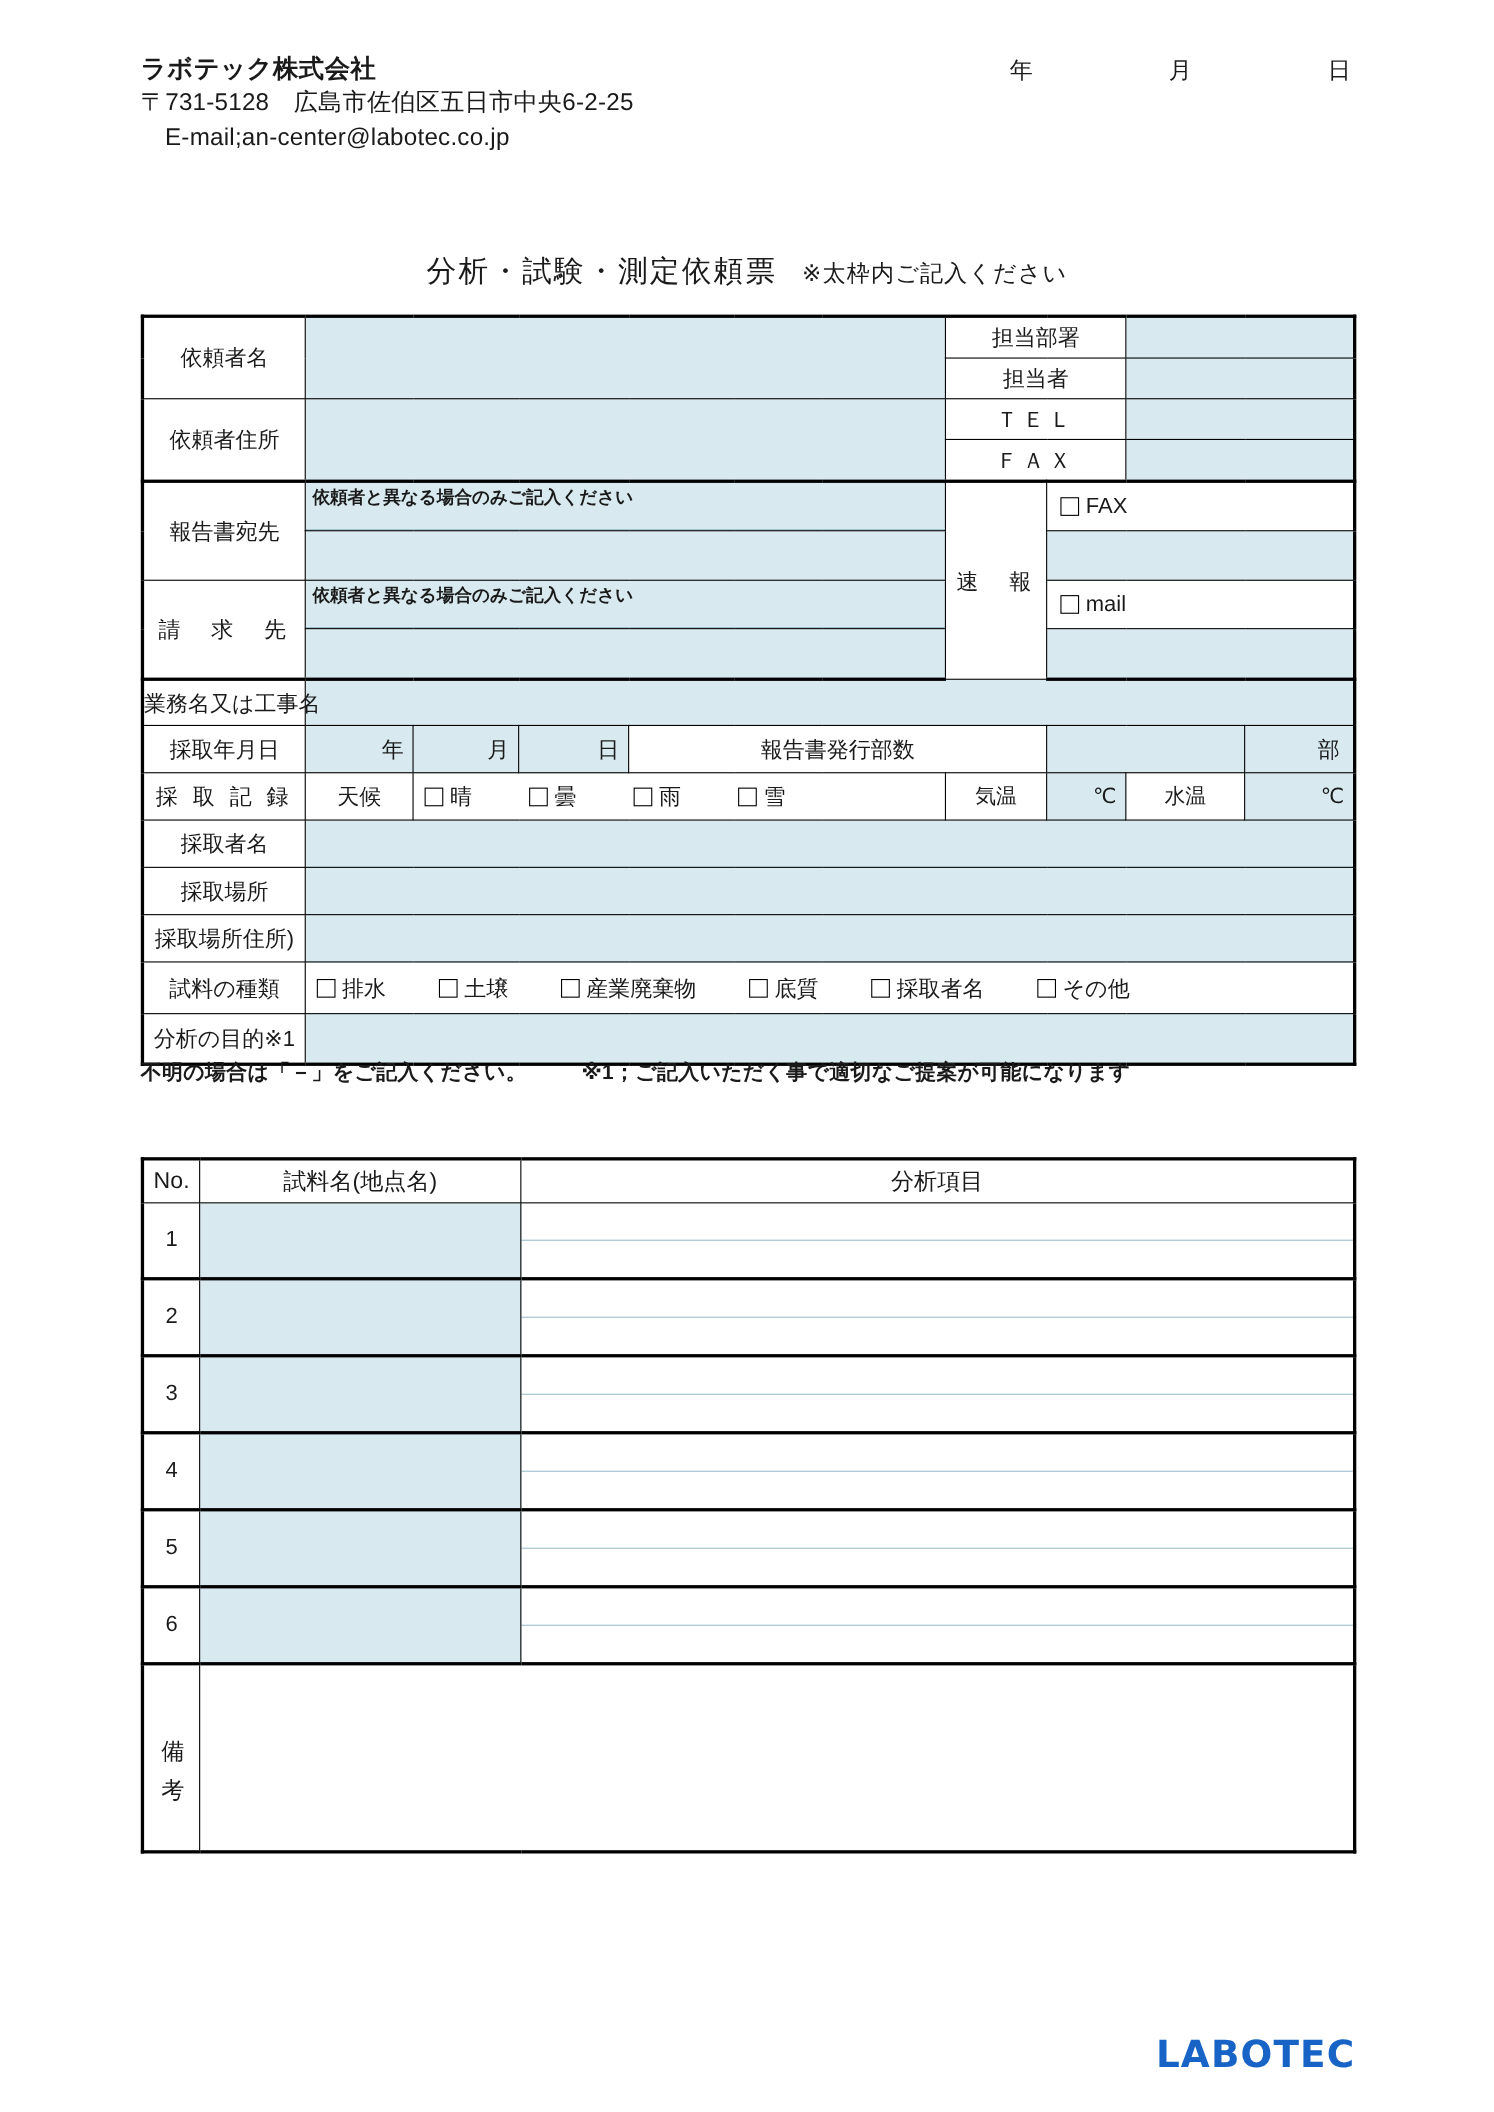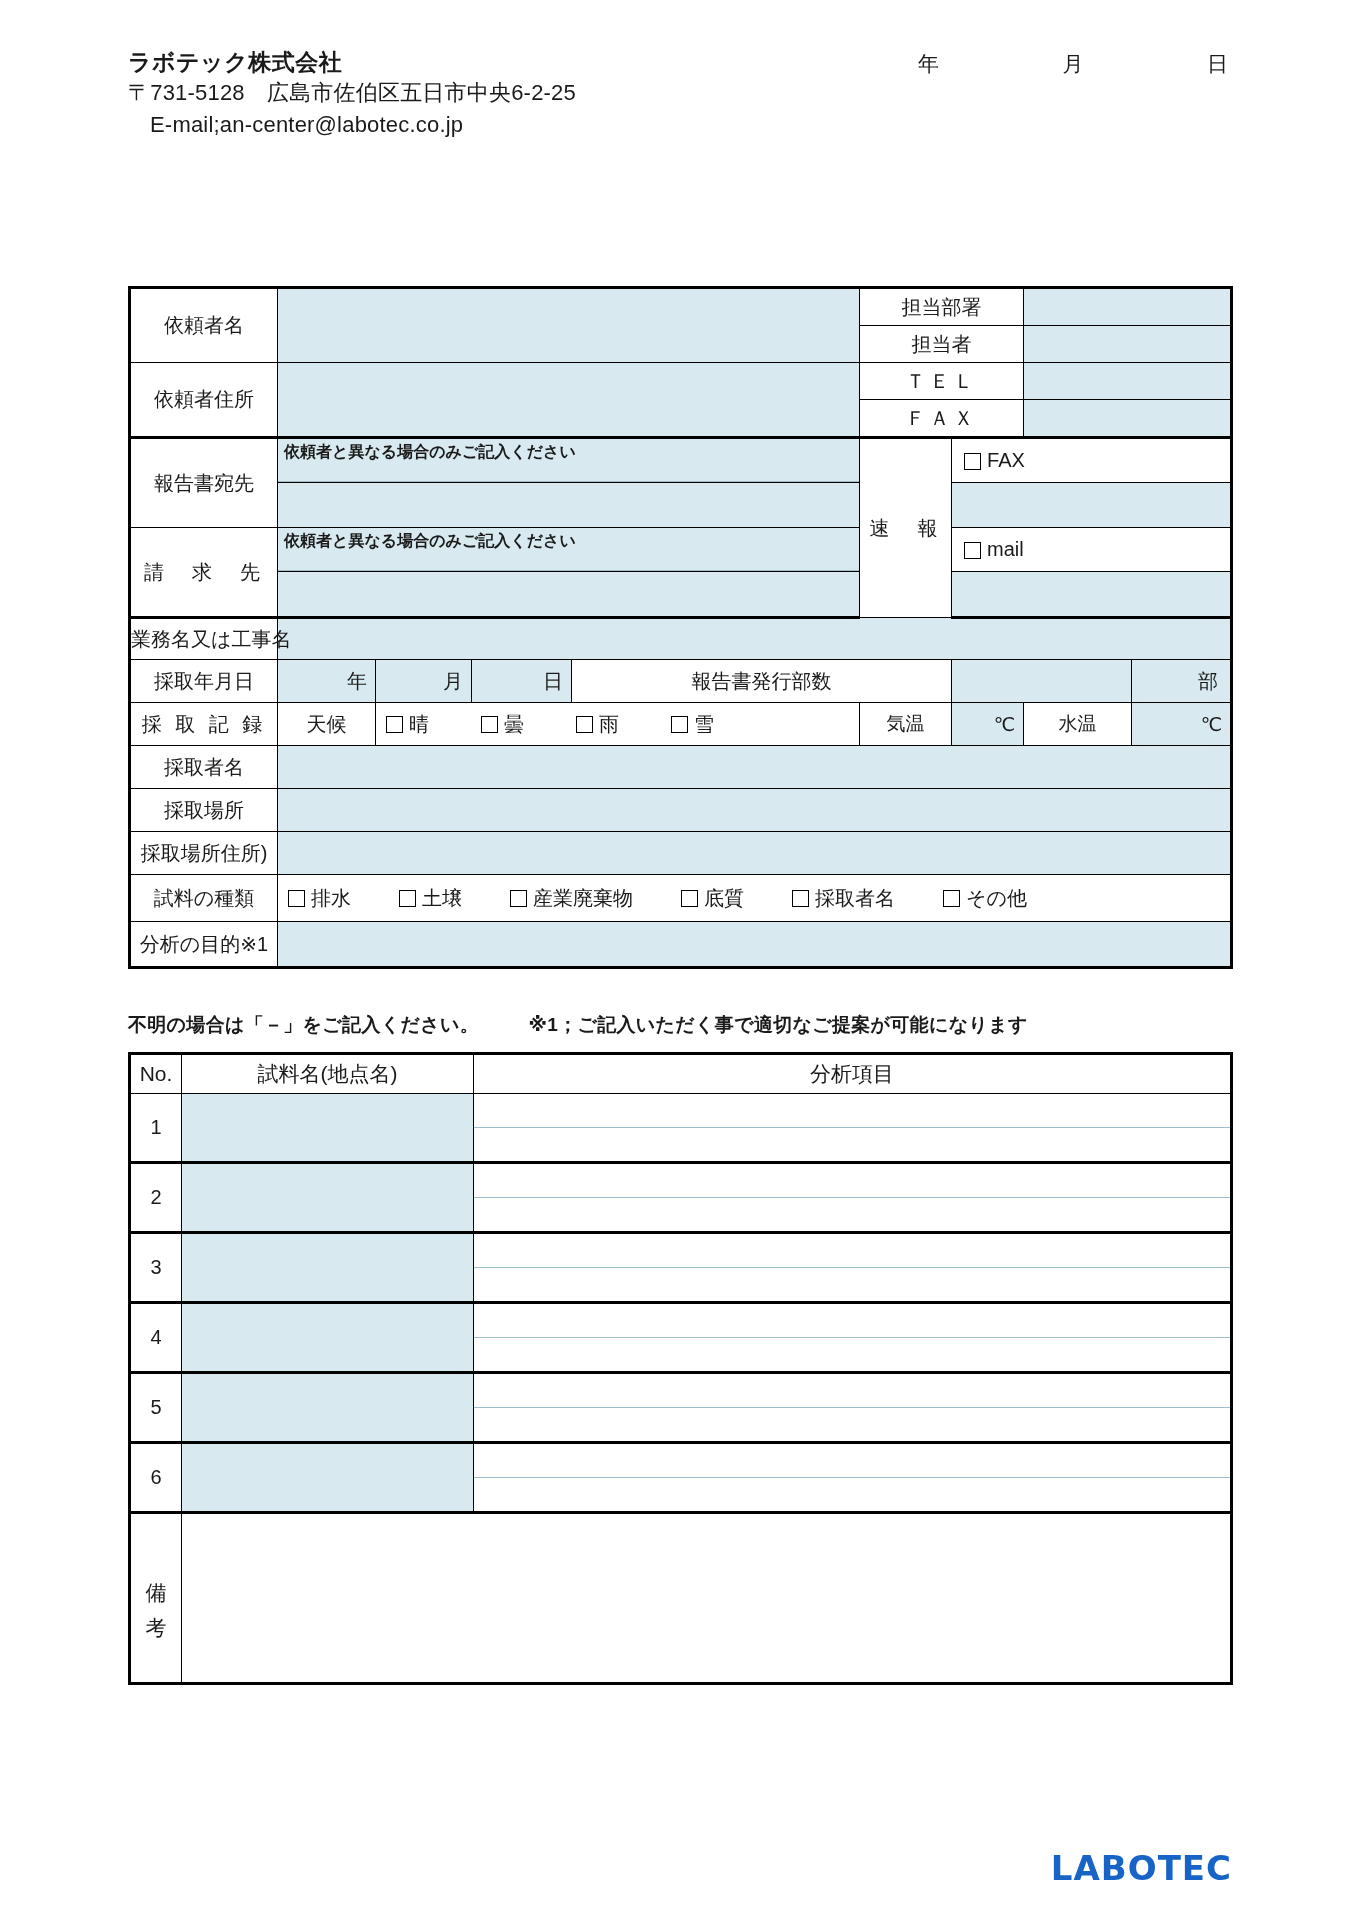--- a/index.html
+++ b/index.html
@@ -45,21 +45,21 @@
   .hint{font-size:16px;font-weight:bold;padding:3px 0 18px 6px;border-bottom:1px solid #9dbfcc;}
 
   .cbx{display:inline-block;width:17px;height:17px;border:1.5px solid #000;background:#fff;
        vertical-align:-3px;margin-right:6px;box-sizing:border-box;}
   .cbrow{display:flex;align-items:center;height:100%;padding-left:10px;}
   .cbitem{display:flex;align-items:center;font-size:20px;white-space:nowrap;}
 
   .unit{font-size:19px;}
 
   
-  .note-line{position:absolute;left:128px;top:1012px;font-size:19px;font-weight:bold;letter-spacing:.3px;}
+  .note-line{position:absolute;left:128px;top:962px;font-size:19px;font-weight:bold;letter-spacing:.3px;}
   .note-line .n2{margin-left:44px;}
 
   
   #sample-table{left:128px;top:1052px;width:1102px;}
   #sample-table td{border:1.5px solid #000;}
   #sample-table .outer-top{border-top:3px solid #000;}
   #sample-table .outer-bottom{border-bottom:3px solid #000;}
   #sample-table .outer-left{border-left:3px solid #000;}
   #sample-table .outer-right{border-right:3px solid #000;}
   #sample-table .rowsep{border-bottom:3px solid #000;}
@@ -85,20 +85,24 @@
     <div class="hdr-line">〒731-5128　広島市佐伯区五日市中央6-2-25</div>
     <div class="hdr-line ind">E-mail;an-center@labotec.co.jp</div>
 
     <div class="hdr-date">
       <span>年</span>
       <span>月</span>
       <span>日</span>
     </div>
   </div>
 
+  <div class="title-row">
+    <span class="title-main">分析・試験・測定依頼票</span>
+    <span class="title-note">※太枠内ご記入ください</span>
+  </div>
 
   <table id="info-table" class="tbl">
     <colgroup>
       <col style="width:148px">
       <col style="width:98px">
       <col style="width:96px">
       <col style="width:100px">
       <col style="width:96px">
       <col style="width:80px">
       <col style="width:112px">

